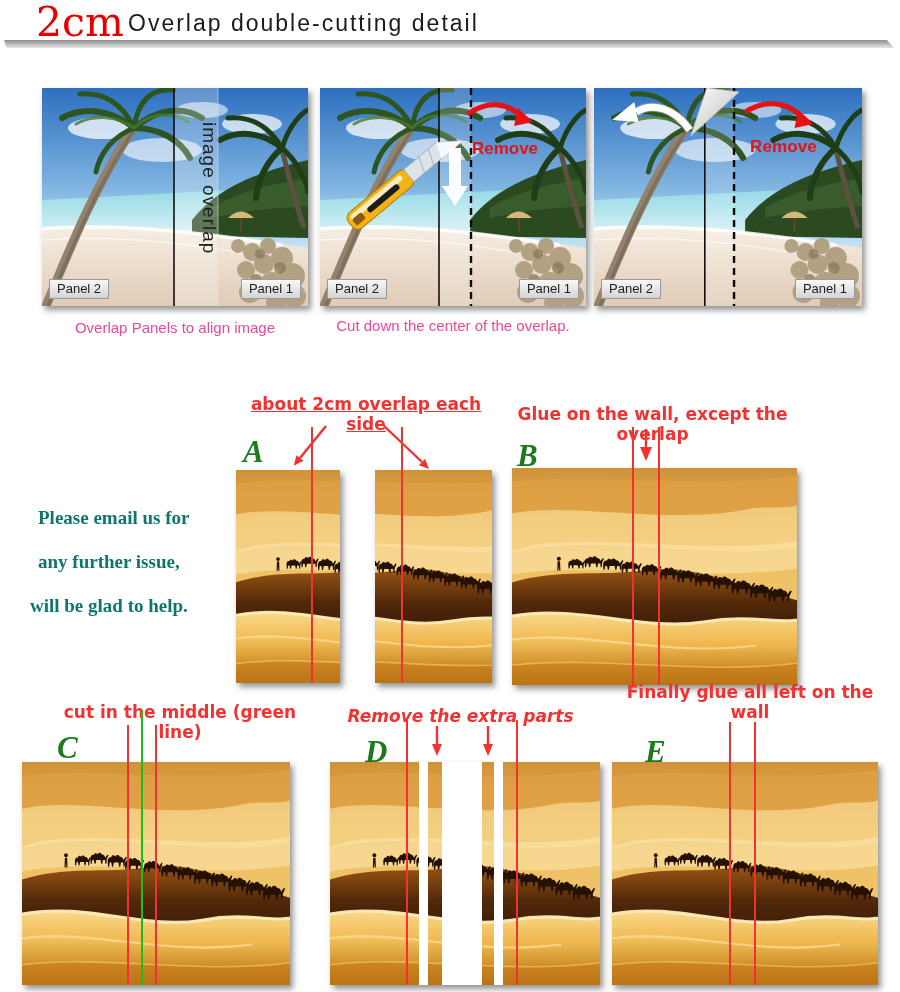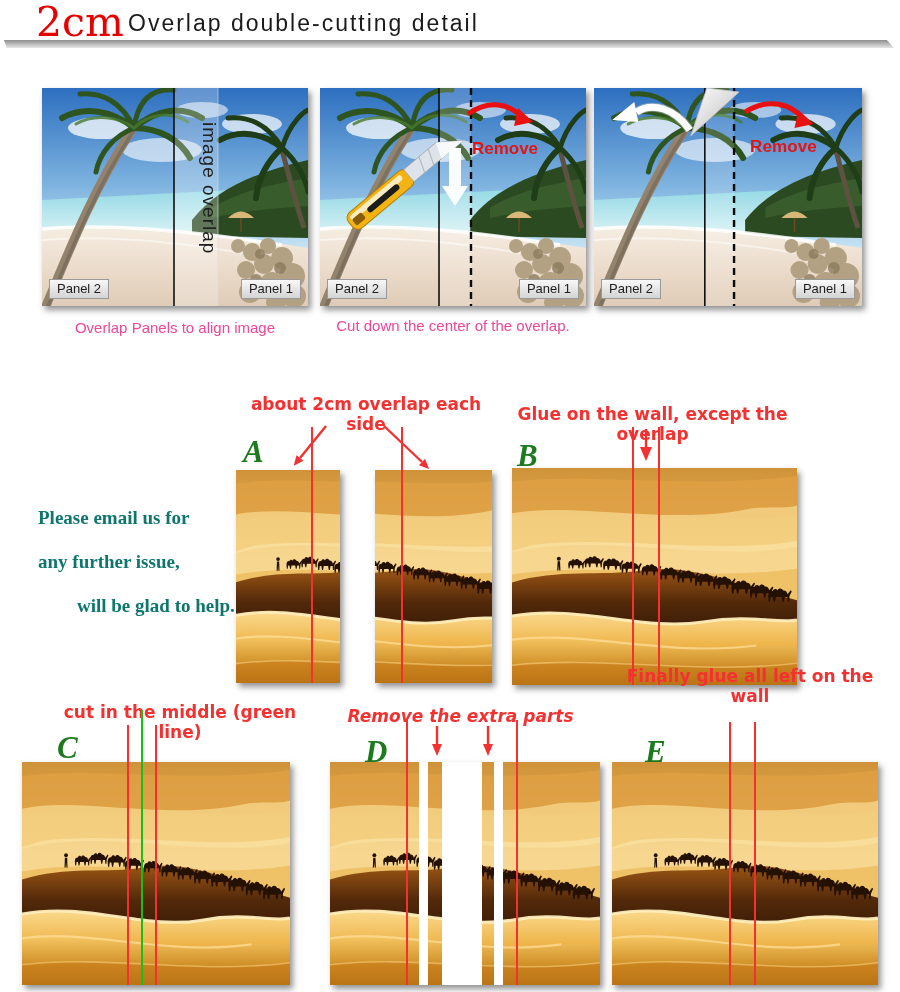--- a/index.html
+++ b/index.html
@@ -256,23 +256,23 @@
 
   <div class="caption" style="left:42px;top:318px;width:266px;">
     <div>Overlap Panels to align image</div>
   </div>
   <div class="caption" style="left:320px;top:316px;width:266px;">
     <div>Cut down the center of the overlap.</div>
   </div>
 
   <div class="welcome-line" style="left:38px;top:507px;">Please email us for</div>
   <div class="welcome-line" style="left:38px;top:551px;">any further issue,</div>
-  <div class="welcome-line" style="left:30px;top:595px;margin-left:47px;">will be glad to help.</div>
-
-  <div class="ann" style="left:238px;top:394px;width:256px;">about 2cm overlap each side</div>
+  <div class="welcome-line" style="left:30px;top:595px;">will be glad to help.</div>
+
+  <div class="ann" style="left:238px;top:394px;width:256px;text-decoration:underline;">about 2cm overlap each side</div>
   <div class="letter" style="left:243px;top:436px;">A</div>
   <div class="crop" style="left:236px;top:470px;width:104px;height:213px;">
     <svg viewBox="0 0 280 220" preserveAspectRatio="none" style="left:0;">
         <use href="#desert"></use>
       </svg>
   </div>
   <div class="crop" style="left:375px;top:470px;width:117px;height:213px;">
     <svg viewBox="0 0 280 220" preserveAspectRatio="none" style="left:-95px;">
         <use href="#desert"></use>
       </svg>
@@ -323,21 +323,21 @@
   <div class="gapwhite" style="left:494px;top:762px;width:9px;height:223px;"></div>
   <div class="vline" style="left:406px;top:720px;height:265px;"></div>
   <div class="vline" style="left:516px;top:720px;height:265px;"></div>
   <svg class="annsvg" style="left:430px;top:726px;" width="66" height="34">
     <line x1="7" y1="0" x2="7" y2="20" stroke="#f43131" stroke-width="2.4"></line>
     <polygon points="2,18 12,18 7,30" fill="#f43131"></polygon>
     <line x1="58" y1="0" x2="58" y2="20" stroke="#f43131" stroke-width="2.4"></line>
     <polygon points="53,18 63,18 58,30" fill="#f43131"></polygon>
   </svg>
 
-  <div class="ann" style="left:620px;top:666px;width:260px;">Finally glue all left on the wall</div>
+  <div class="ann" style="left:620px;top:682px;width:260px;">Finally glue all left on the wall</div>
   <div class="letter" style="left:645px;top:736px;">E</div>
   <div class="img-box" style="left:612px;top:762px;width:266px;height:223px;">
     <svg viewBox="0 0 280 220" preserveAspectRatio="none">
         <use href="#desert"></use>
       </svg>
   </div>
   <div class="vline" style="left:729px;top:722px;height:263px;"></div>
   <div class="vline" style="left:754px;top:722px;height:263px;"></div>
 
 </div>

